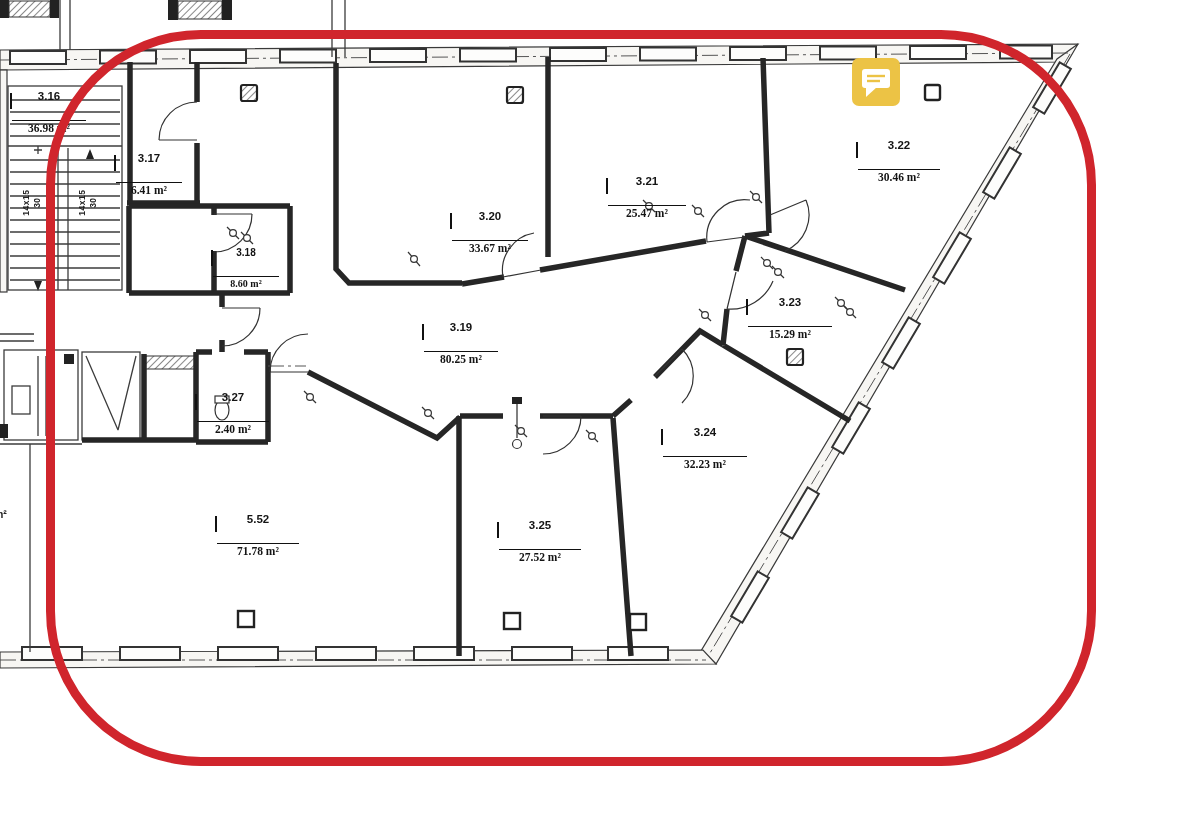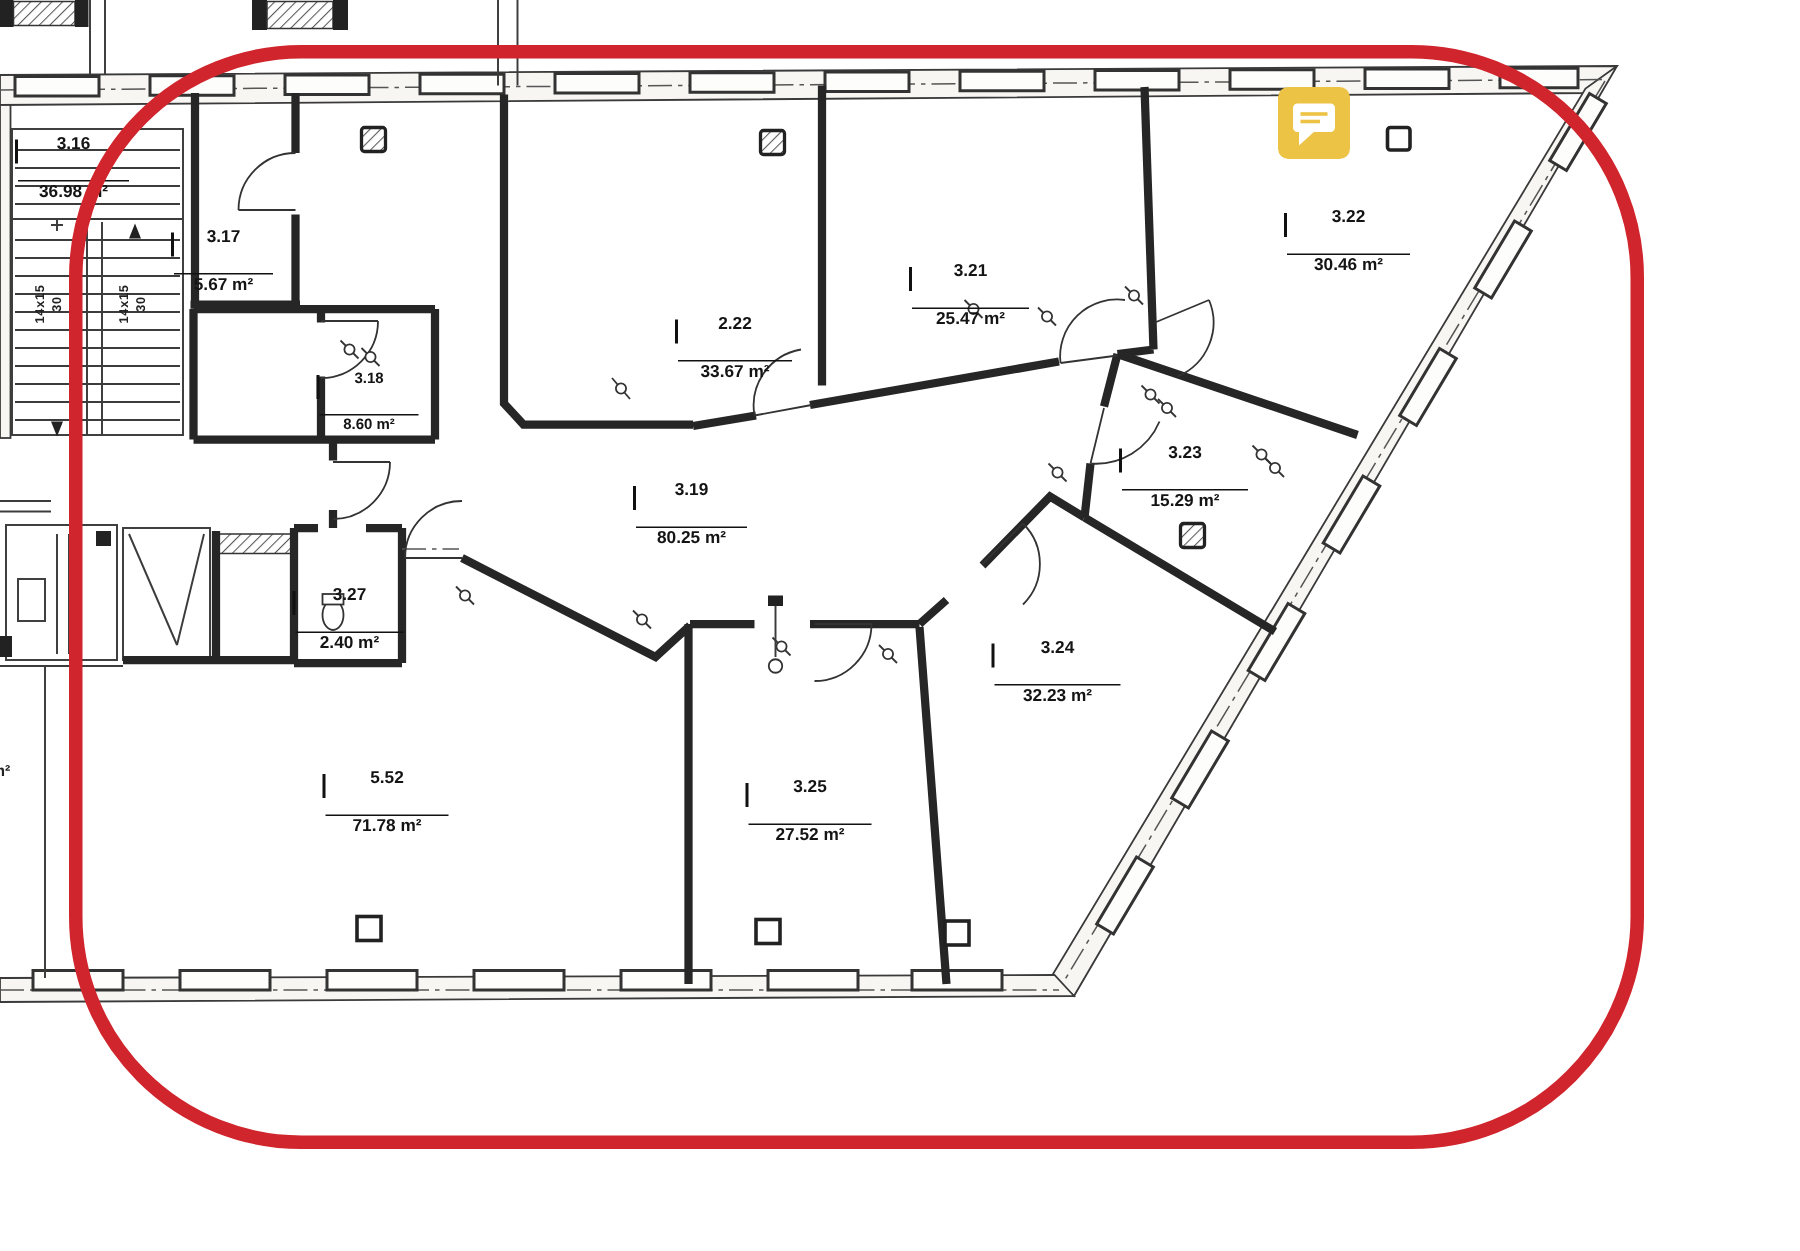--- a/index.html
+++ b/index.html
@@ -13,21 +13,21 @@
   .win{fill:#fdfdfc;stroke:#333;stroke-width:2;}
   .dd{stroke:#555;stroke-width:1;fill:none;stroke-dasharray:16 4 3 4;}
   .arc{stroke:#333;stroke-width:1.2;fill:none;}
   .fx{stroke:#333;stroke-width:1.2;fill:#fff;}
   .k{fill:#222;stroke:none;}
   .sq{fill:#fff;stroke:#222;stroke-width:2.4;}
   .sqh{fill:url(#h);stroke:#222;stroke-width:2.2;}
   
   .rl{position:absolute;text-align:center;font-weight:bold;font-size:11.5px;line-height:1.15;color:#141414;}
   .rl .n{display:block;border-bottom:1.7px solid #111;padding-bottom:17px;}
-  .rl .a{display:block;padding-top:1px;}
+  .rl .a{display:block;padding-top:1px;font-family:Liberation Serif, serif;}
   .rl::before{content:'';position:absolute;left:-2px;top:3px;height:16px;width:1.6px;background:#111;}
   .st{position:absolute;font-size:8.5px;font-weight:bold;transform:rotate(-90deg);transform-origin:center;
       text-align:center;line-height:1.25;color:#222;letter-spacing:.5px;}
   .st span{display:block;}
   .pl{position:absolute;left:-6px;top:508px;font-size:10.5px;font-weight:bold;color:#222;}
   
   .red{position:absolute;left:46px;top:30px;width:1050px;height:736px;border:9px solid #d0252c;
        border-radius:155px;box-sizing:border-box;pointer-events:none;}
   
   .ci{position:absolute;left:852px;top:58px;width:48px;height:48px;border-radius:7px;background:#ecc345;cursor:pointer;}
@@ -214,32 +214,32 @@
       <rect class="sq" x="630" y="614" width="16" height="16"></rect>
     </g>
   </svg>
 
   <div class="rl" style="left:12px;top:90px;width:74px">
       <span class="n">3.16</span>
       <span class="a">36.98 m²</span>
     </div>
   <div class="rl" style="left:116px;top:152px;width:66px">
       <span class="n">3.17</span>
-      <span class="a">5.67 m²</span>
+      <span class="a">6.41 m²</span>
     </div>
   <div class="rl" style="left:213px;top:247px;width:66px;font-size:10px">
       <span class="n">3.18</span>
       <span class="a">8.60 m²</span>
     </div>
   <div class="rl" style="left:424px;top:321px;width:74px">
       <span class="n">3.19</span>
       <span class="a">80.25 m²</span>
     </div>
   <div class="rl" style="left:452px;top:210px;width:76px">
-      <span class="n">2.22</span>
+      <span class="n">3.20</span>
       <span class="a">33.67 m²</span>
     </div>
   <div class="rl" style="left:608px;top:175px;width:78px">
       <span class="n">3.21</span>
       <span class="a">25.47 m²</span>
     </div>
   <div class="rl" style="left:858px;top:139px;width:82px">
       <span class="n">3.22</span>
       <span class="a">30.46 m²</span>
     </div>

